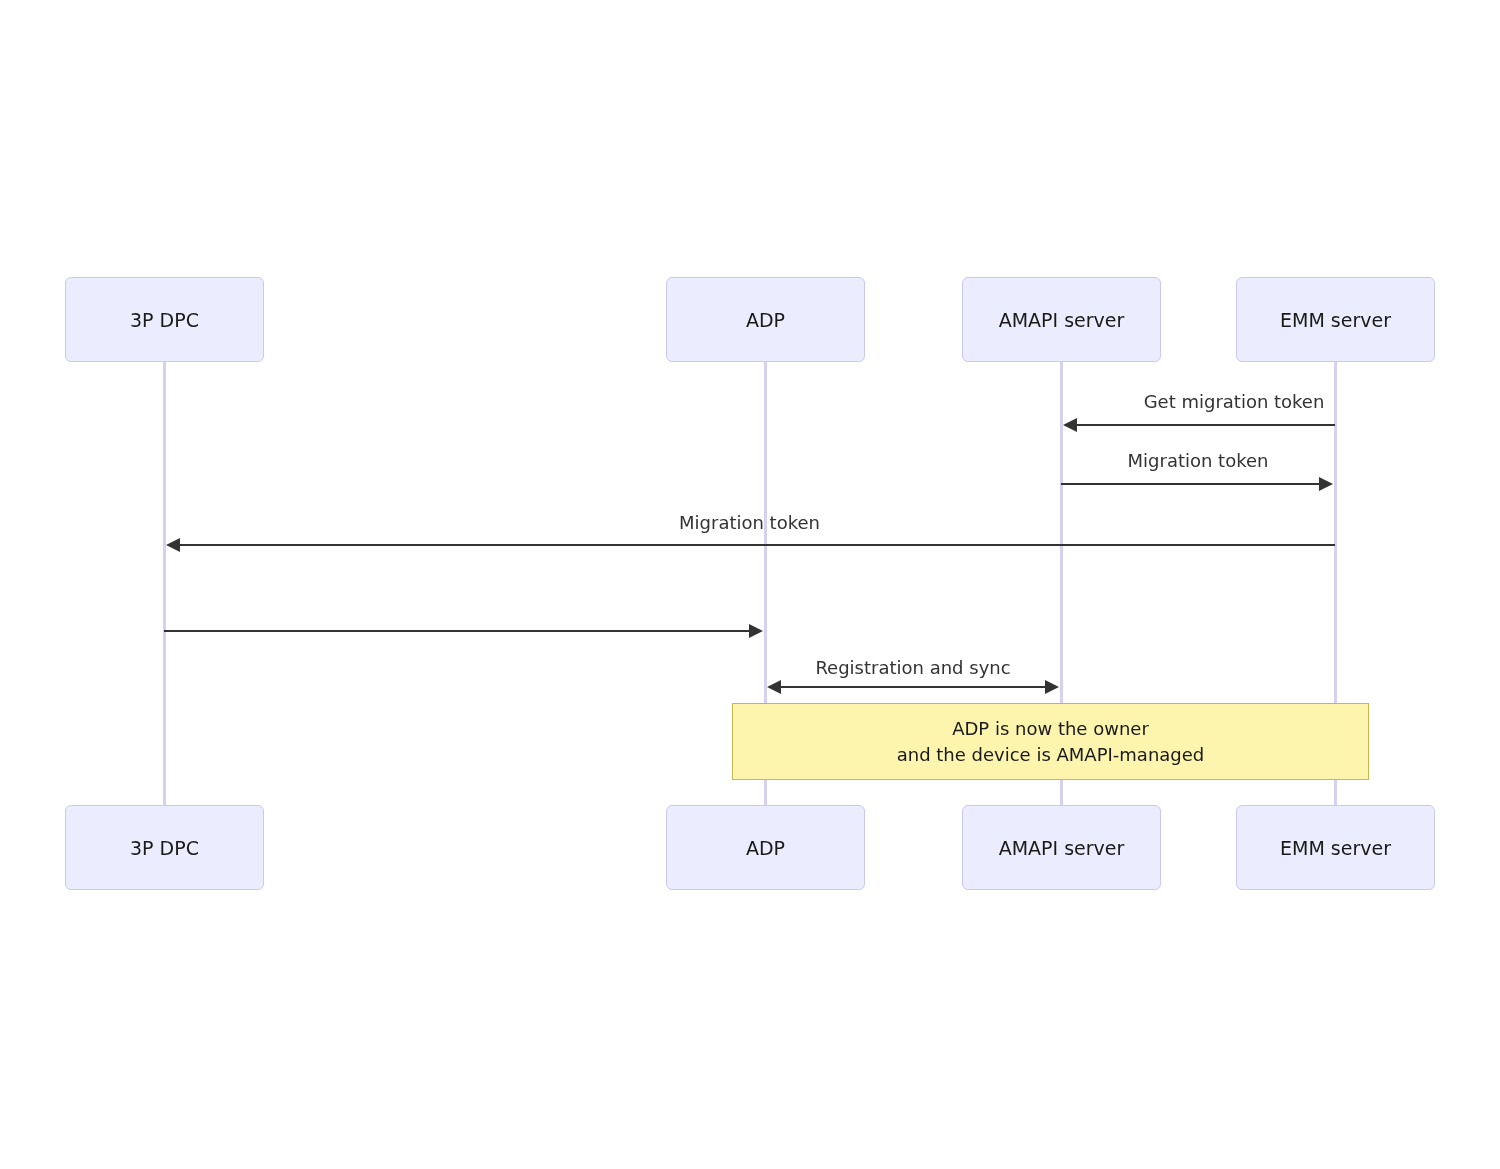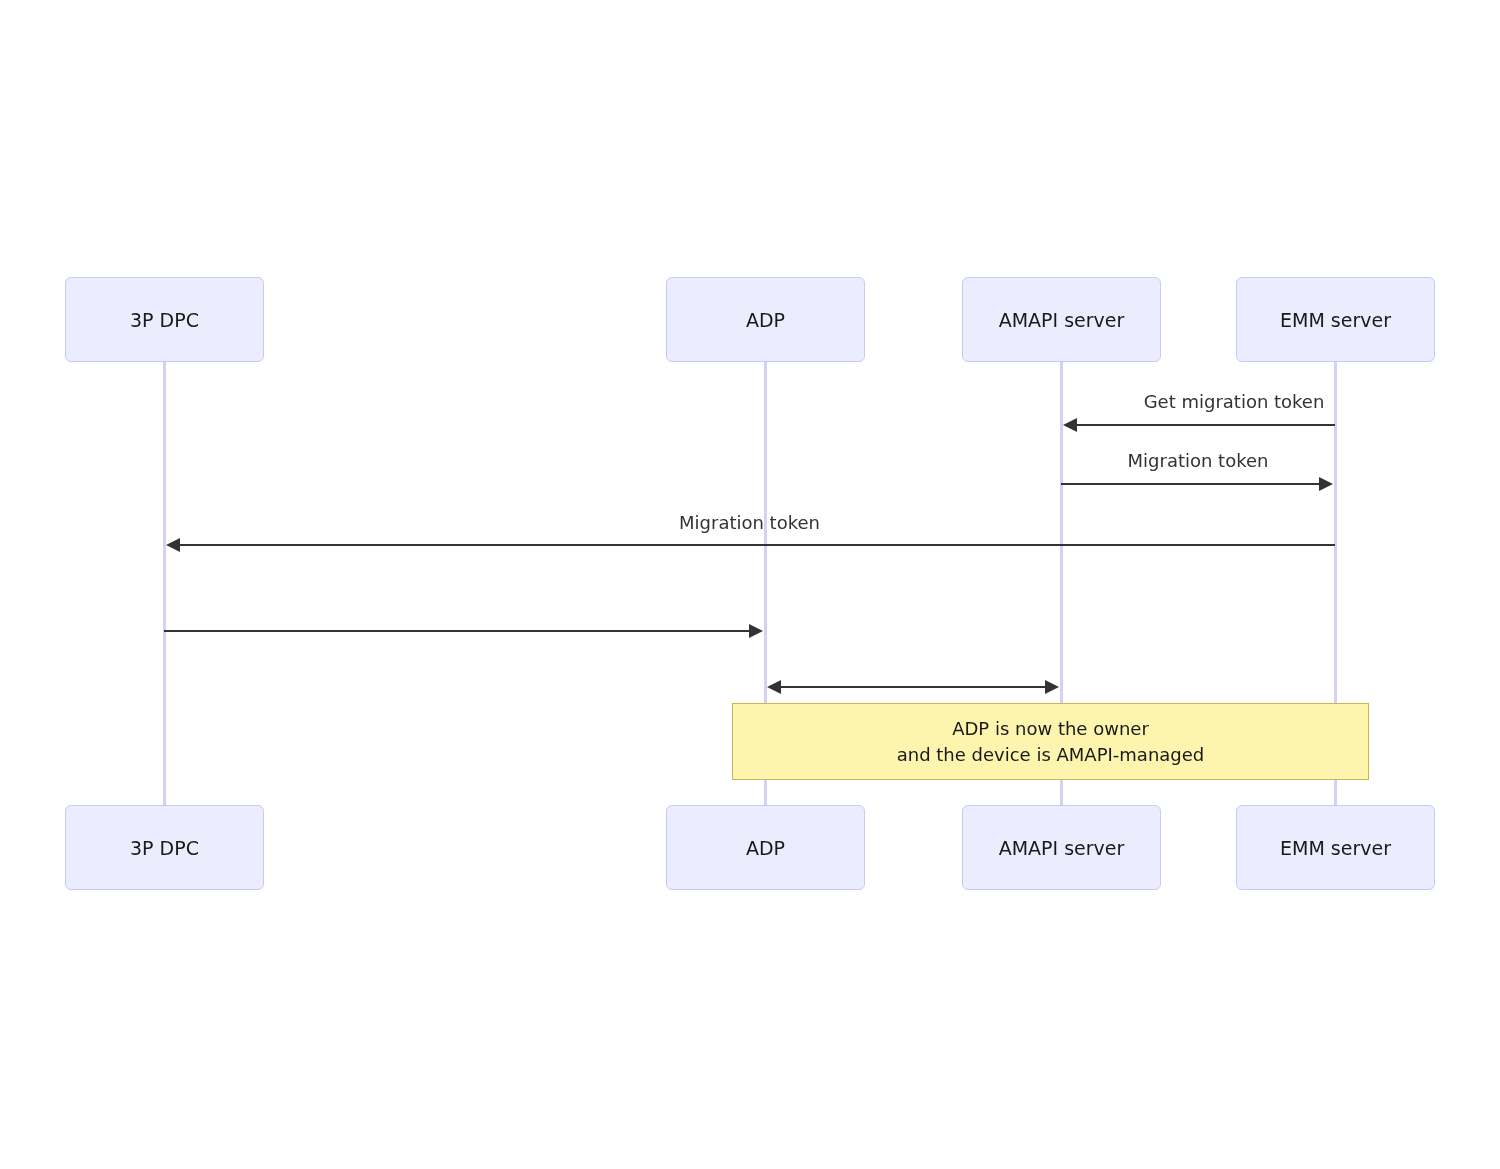--- a/index.html
+++ b/index.html
@@ -125,17 +125,18 @@
     <div class="arrow-head right" style="left: 1319px; top: 477px;"></div>
     <div class="msg-label" style="left: 1061px; top: 448px; width: 274px;">Migration token</div>
     <div class="msg-line" style="left: 176px; top: 544px; width: 1159px;"></div>
     <div class="arrow-head left" style="left: 166px; top: 538px;"></div>
     <div class="msg-label" style="left: 164px; top: 510px; width: 1171px;">Migration token</div>
     <div class="msg-line" style="left: 164px; top: 630px; width: 589px;"></div>
     <div class="arrow-head right" style="left: 749px; top: 624px;"></div>
     <div class="msg-line" style="left: 777px; top: 686px; width: 272px;"></div>
     <div class="arrow-head right" style="left: 1045px; top: 680px;"></div>
     <div class="arrow-head left" style="left: 767px; top: 680px;"></div>
+    <div class="msg-label" style="left: 765px; top: 655px; width: 296px;">Registration and sync</div>
     <div class="note-box" style="left: 732px; top: 703px; width: 637px; height: 77px; justify-content: center;">
       <div class="note-text">ADP is now the owner
 and the device is AMAPI-managed</div>
     </div>
   </div>
 
 </body></html>

